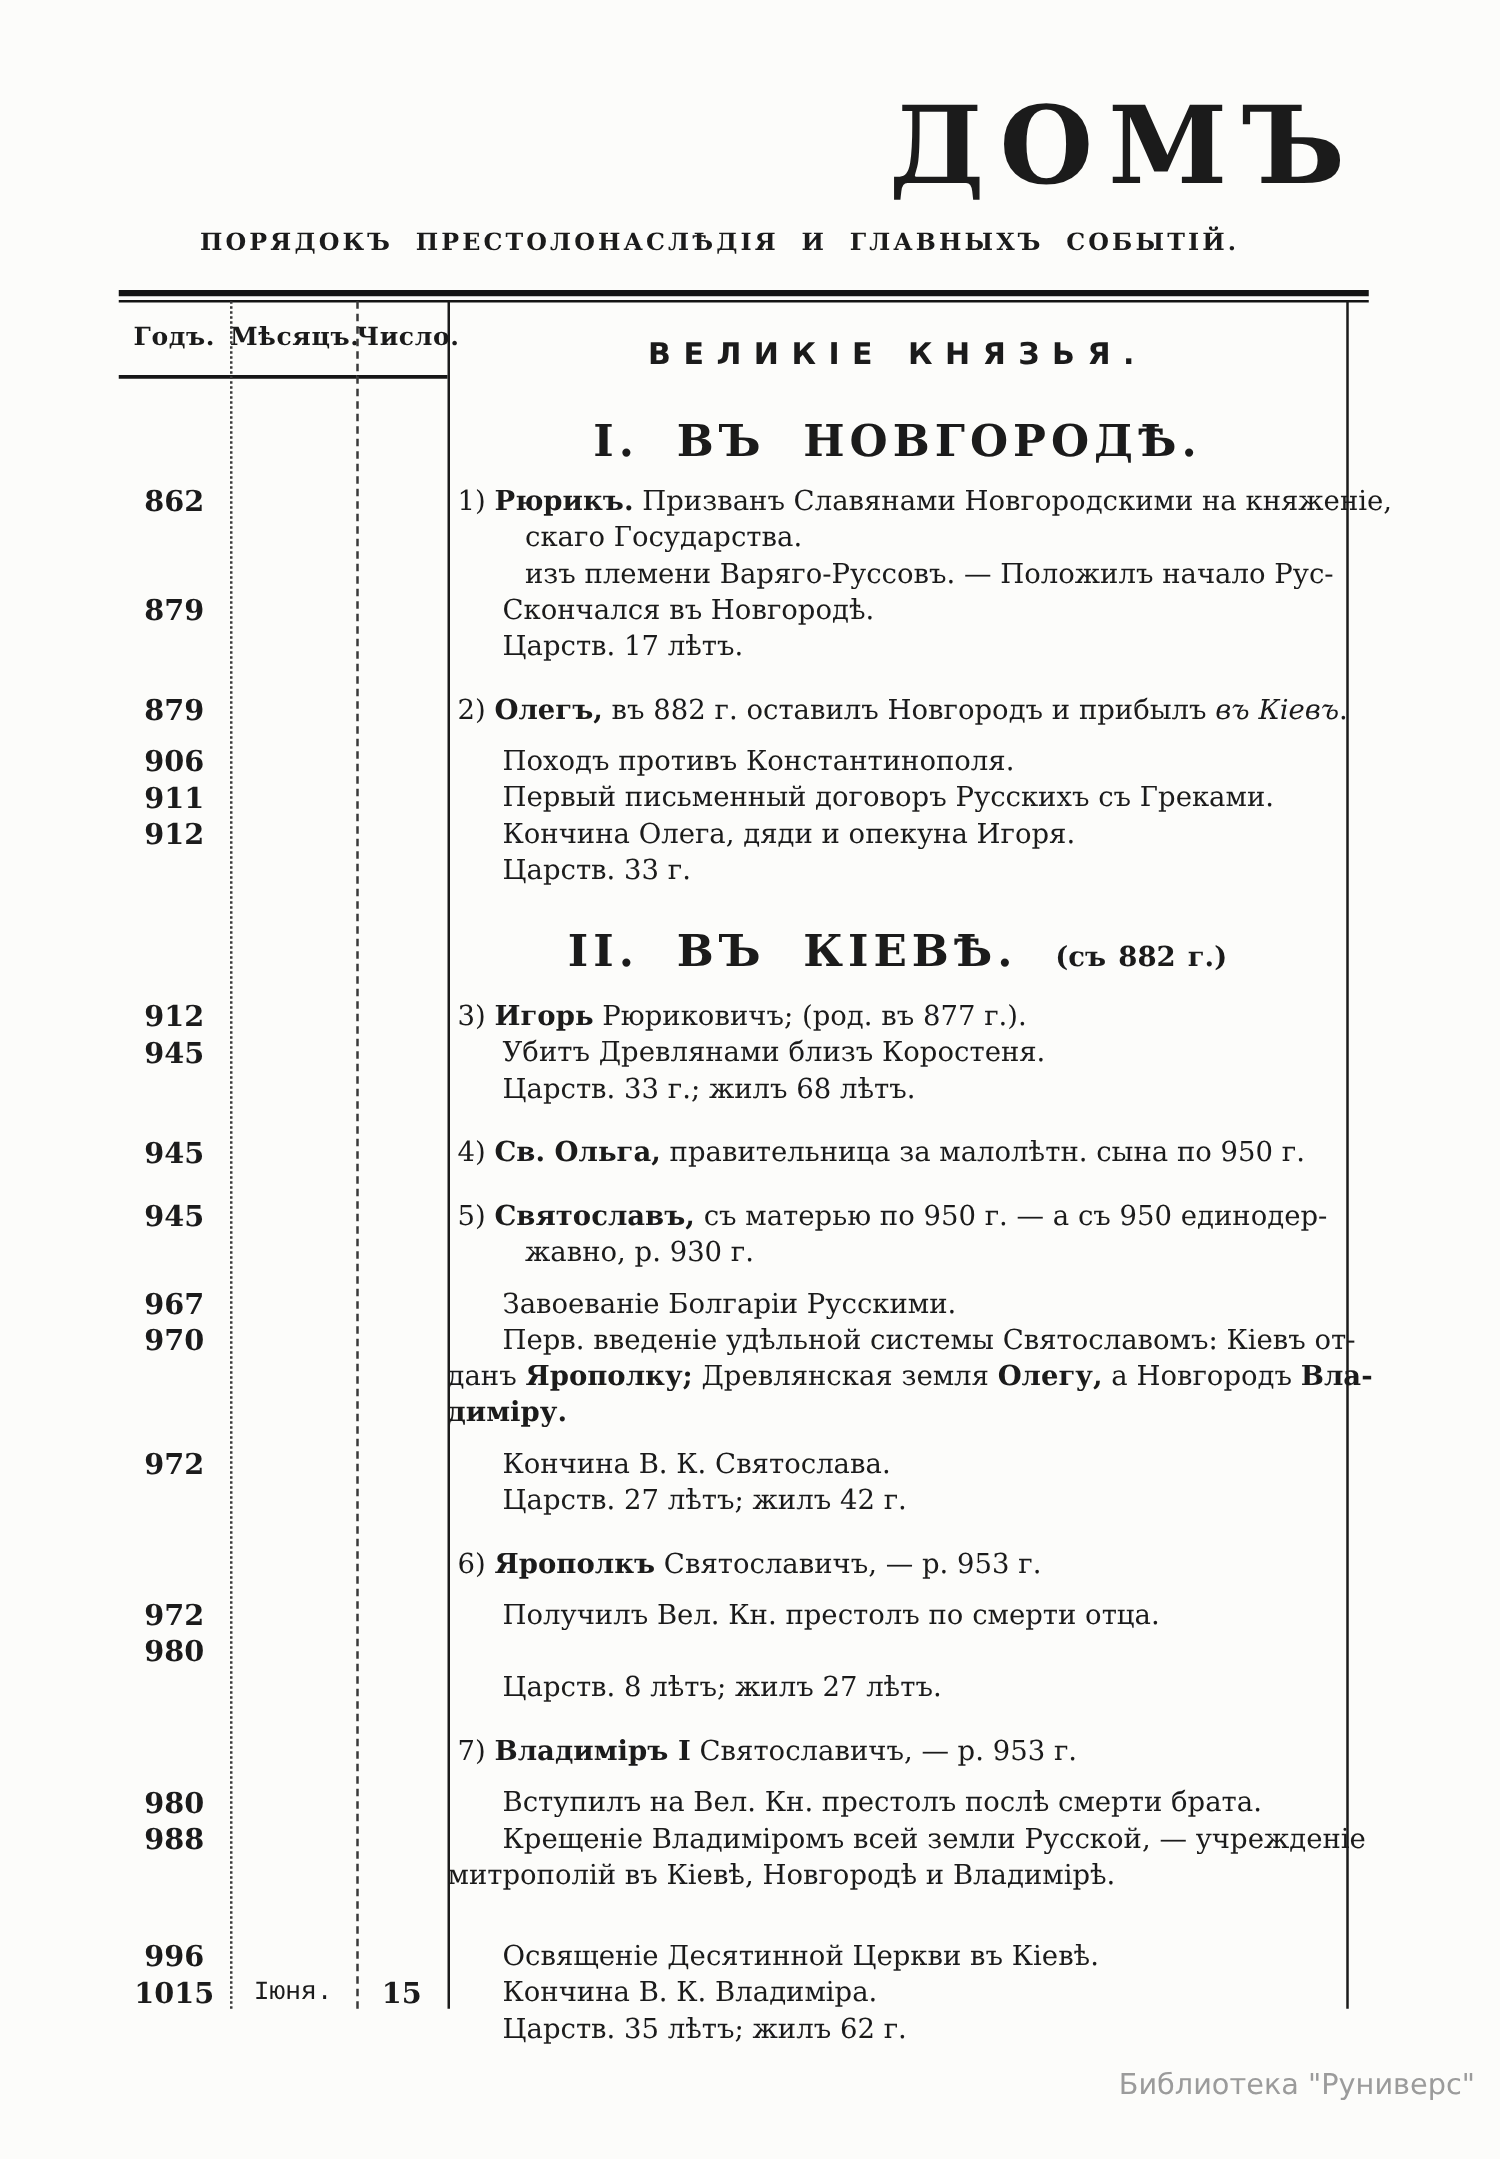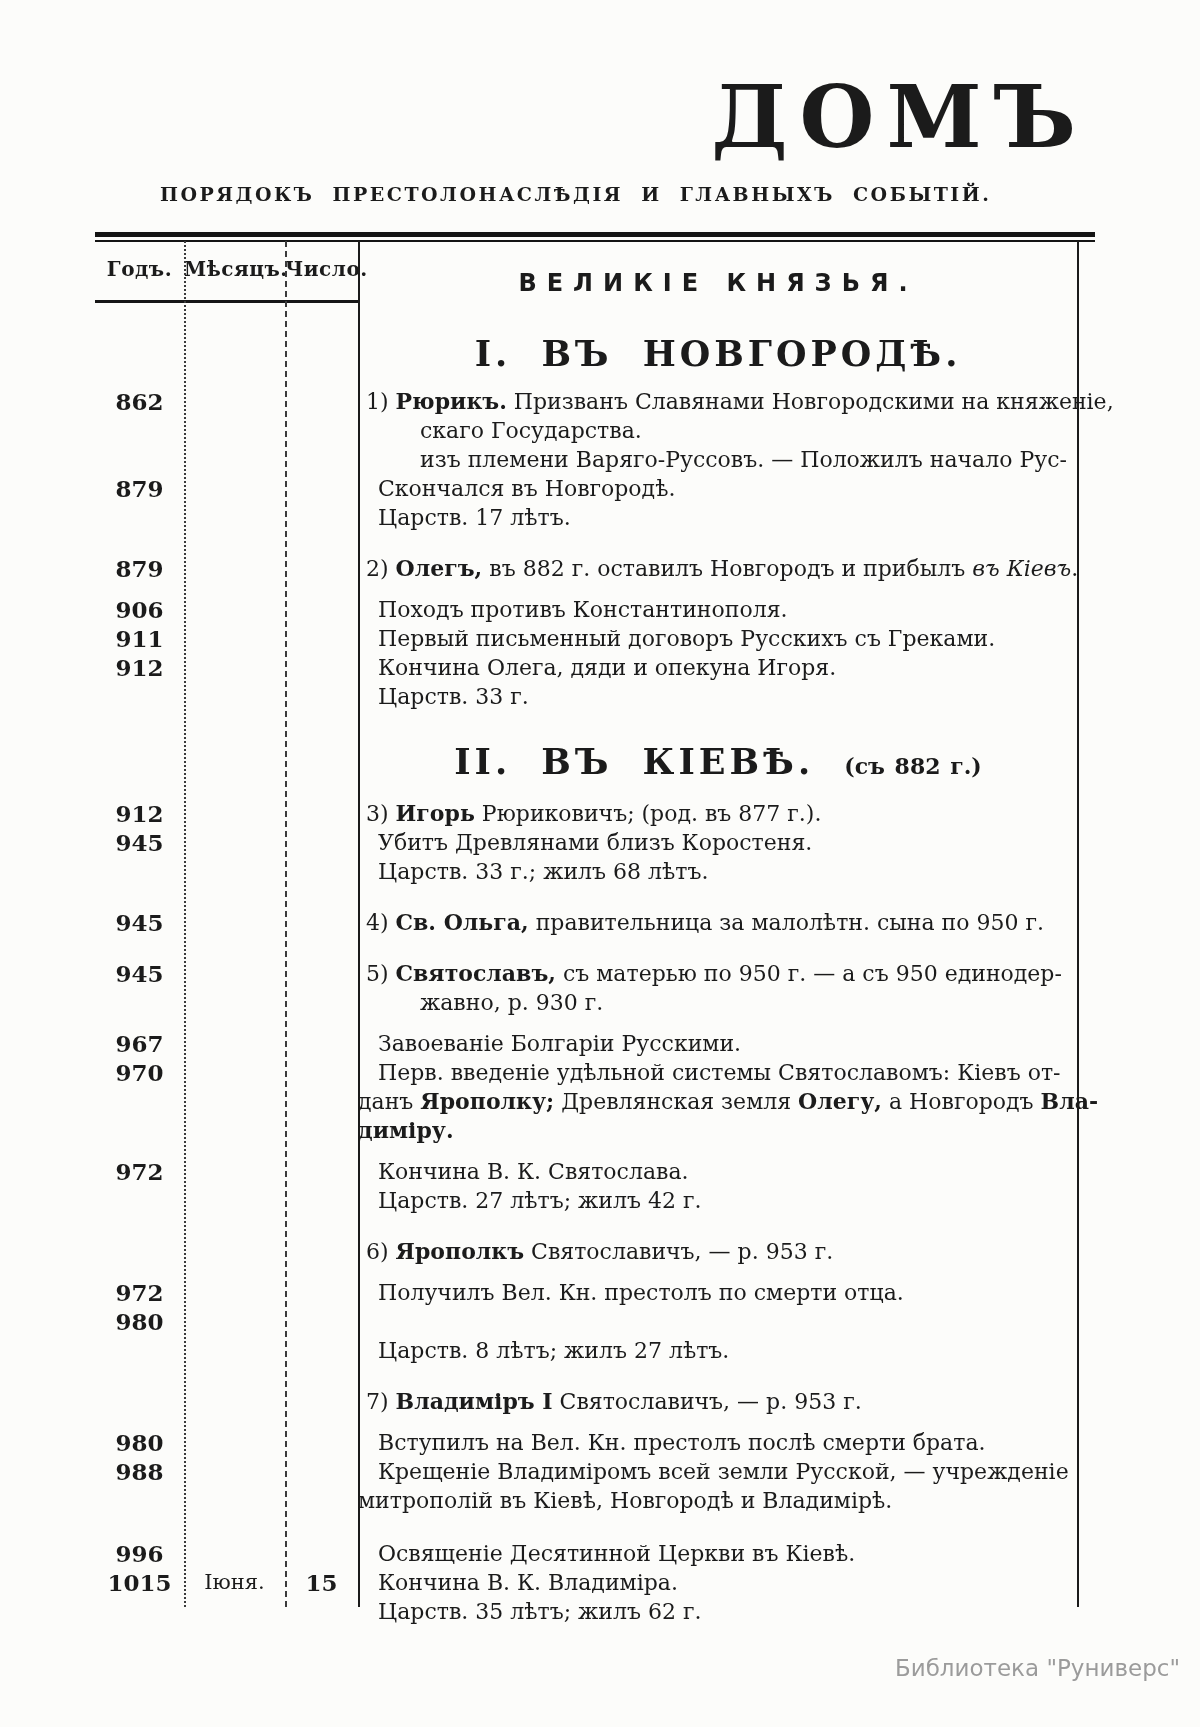--- a/index.html
+++ b/index.html
@@ -38,31 +38,31 @@
   .hmain{
     padding-top:24px;text-align:center;
     font-family:"DejaVu Sans", sans-serif;font-weight:bold;
     font-size:24px;letter-spacing:10px;white-space:nowrap;
   }
   .rows{}
   .row{display:grid;grid-template-columns:89px 101px 73px 1fr;}
   .row .c-year,.row .c-day{
     text-align:center;font-weight:bold;font-size:23px;line-height:29px;
   }
-  .row .c-month{text-align:center;font-size:21px;line-height:29px;}
+  .row .c-month{text-align:center;font-size:21px;line-height:29px;font-family:Liberation Mono, monospace;}
   .row .c-text{font-size:22px;line-height:29px;white-space:nowrap;}
   .row .c-text .b{font-weight:bold;}
   .row .c-text .i{font-style:italic;}
   .ind-entry{padding-left:8px;}
-  .ind-detail{padding-left:20px;}
+  .ind-detail{padding-left:44px;}
   .ind-wrap{padding-left:62px;}
   .ind-hang{padding-left:0px;}
   .gap-1{margin-top:12px;}
   .gap-2{margin-top:22px;}
-  .gap-3{margin-top:24px;}
+  .gap-3{margin-top:36px;}
   .section-row{margin-top:28px;margin-bottom:10px;}
   .section-row .c-text{
     text-align:center;font-weight:bold;font-size:35px;line-height:46px;
     letter-spacing:4px;word-spacing:14px;
   }
   .section-row .suffix{
     font-weight:bold;font-size:22px;letter-spacing:0;word-spacing:2px;
   }
   .watermark{
     position:absolute;top:1655px;right:20px;

